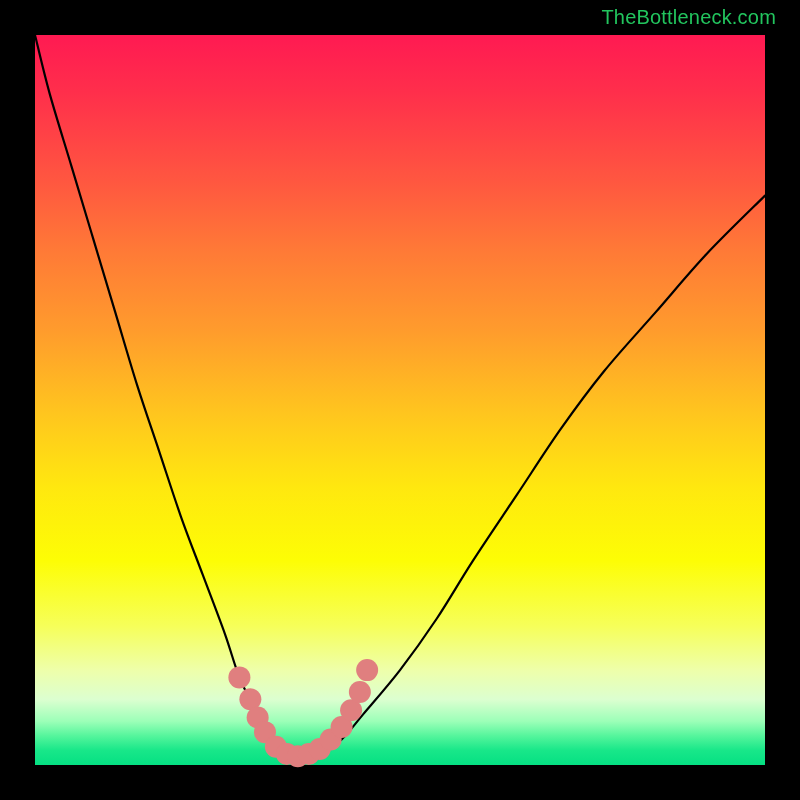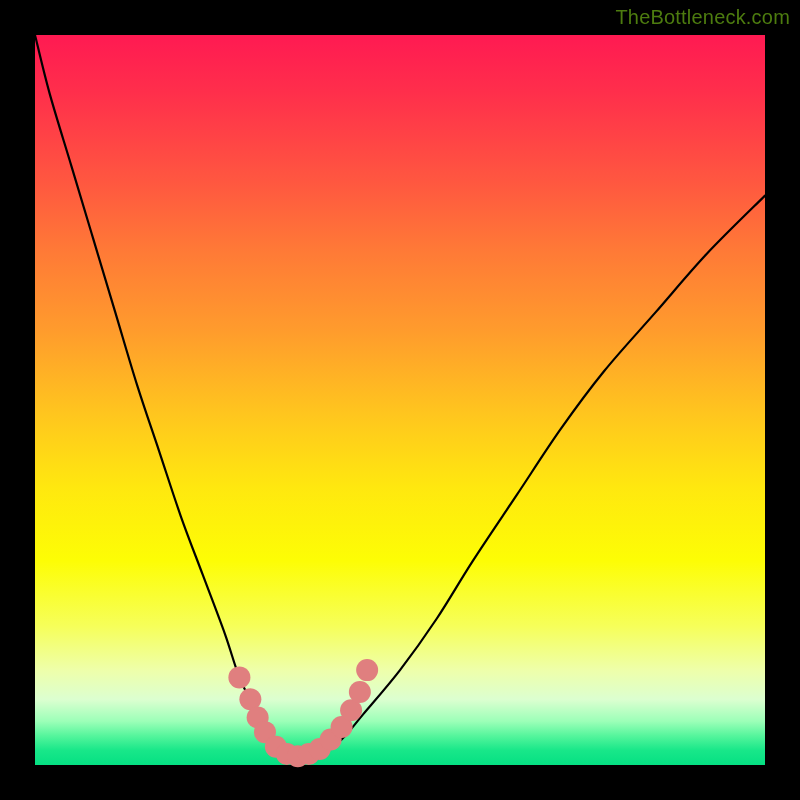--- a/index.html
+++ b/index.html
@@ -39,22 +39,22 @@
       #dcffd0 91%,
       #9cffb8 94%,
       #55f59c 96%,
       #18e789 98%,
       #05e083 100%
     );
   }
   .watermark {
     position: absolute;
     top: 6px;
-    right: 10px;
-    color: #4d7c0f;
+    right: 24px;
+    color: #22c55e;
     font-size: 20px;
     font-weight: 500;
     letter-spacing: 0.2px;
     z-index: 5;
   }
   svg.curve {
     position: absolute;
     left: 0;
     top: 0;
     width: 730px;

